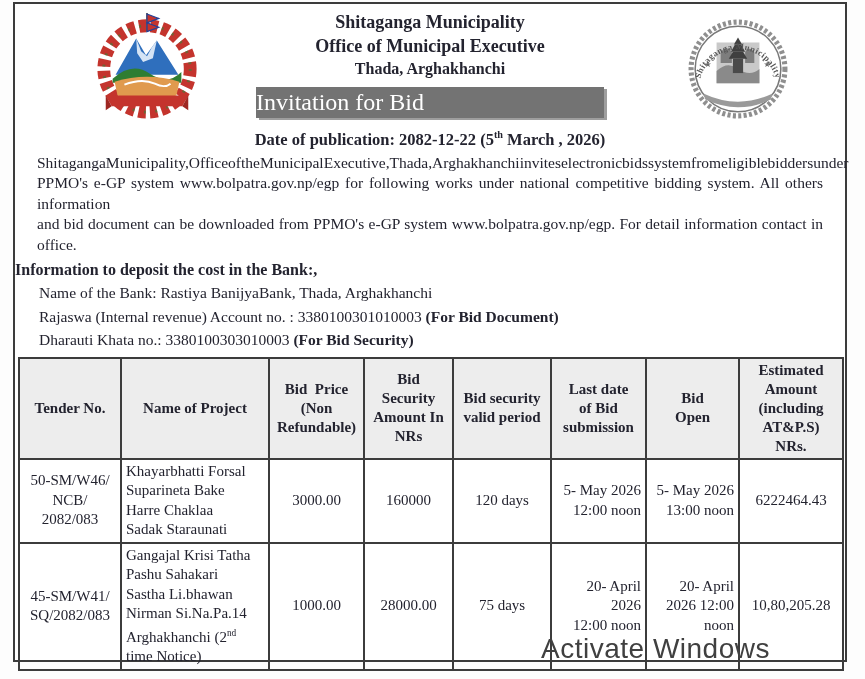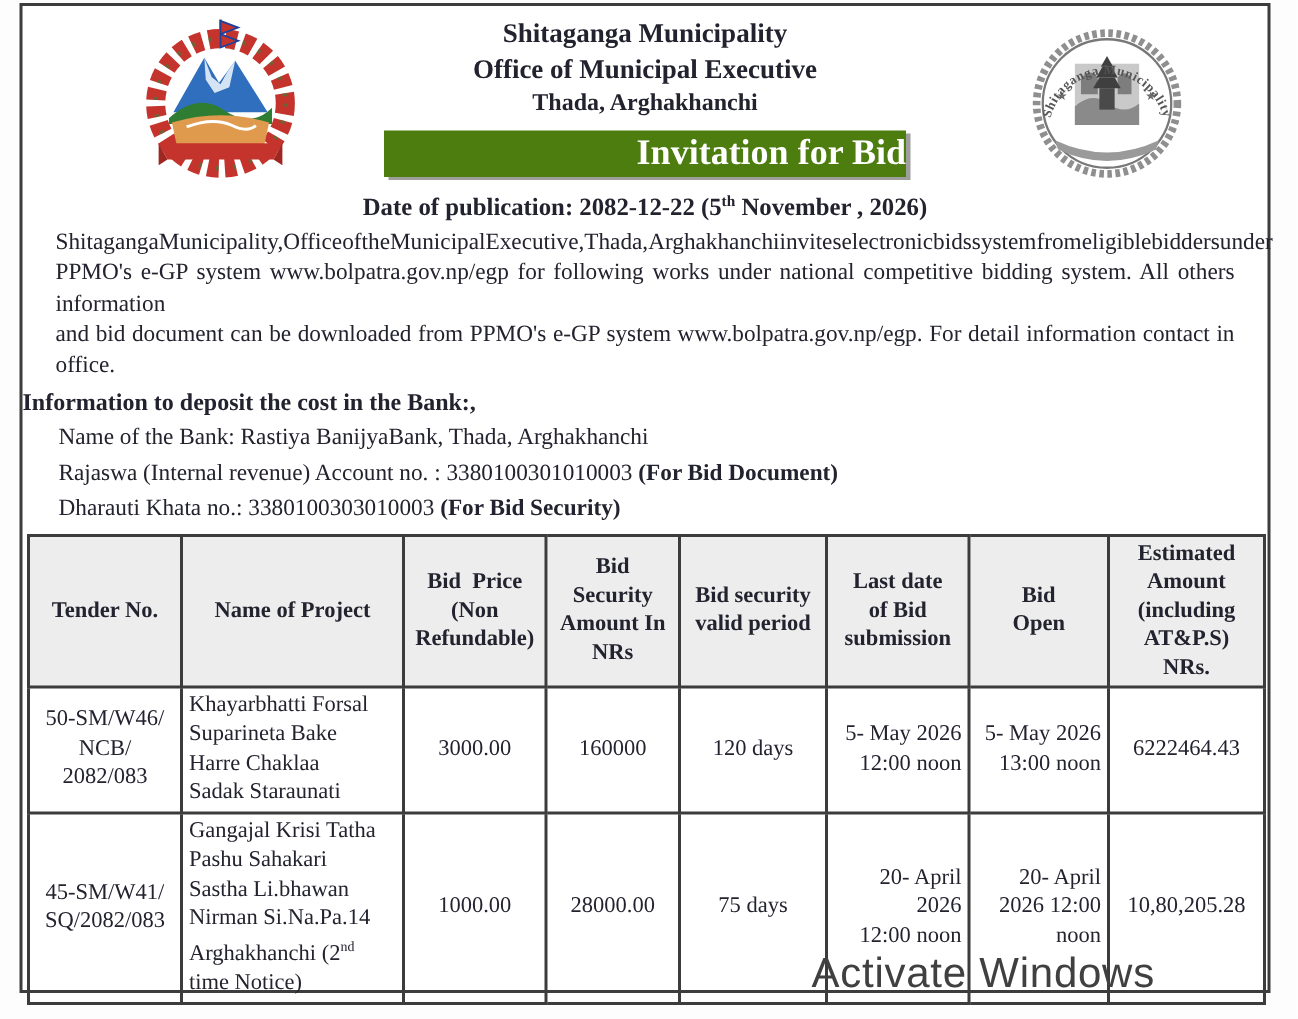--- a/index.html
+++ b/index.html
@@ -12,22 +12,22 @@
     position:absolute;left:13px;top:2px;width:834px;height:660px;
     border:2px solid #3c3c3c;background:#fff;box-sizing:border-box;
   }
   
   .hdr{position:relative;text-align:center;padding-top:6px;}
   .emblem{position:absolute;left:78px;top:8px;width:108px;height:108px;}
   .seal{position:absolute;right:56px;top:14px;width:102px;height:102px;}
   .org,.office{font-size:18px;font-weight:bold;line-height:24px;}
   .addr{font-size:16px;font-weight:bold;line-height:22px;}
   .banner{
-    margin:7px auto 0;width:348px;height:31px;background:#4d7c0f;color:#fff;
-    font-size:24px;font-weight:bold;line-height:31px;text-align:right;
+    margin:7px auto 0;width:348px;height:31px;background:#737373;color:#fff;
+    font-size:24px;font-weight:normal;line-height:31px;text-align:left;
     box-shadow:3px 2px 0 #9e9e9e;
   }
   .pubdate{margin-top:6px;font-size:16.5px;font-weight:bold;line-height:21px;}
   sup{font-size:0.62em;}
   
   .intro{
     margin:3px 22px 0;font-size:15.5px;line-height:20.5px;
     white-space:pre-line;text-align:justify;
   }
   
@@ -107,21 +107,21 @@
         <textPath href="#sealNamePath" startOffset="50%" text-anchor="middle">Shitaganga Municipality</textPath>
       </text>
     </svg>
 
     <div class="org">Shitaganga Municipality</div>
     <div class="office">Office of Municipal Executive</div>
     <div class="addr">Thada, Arghakhanchi</div>
 
     <div class="banner">Invitation for Bid</div>
 
-    <div class="pubdate"><span>Date of publication: 2082-12-22 (5</span><sup>th</sup><span> November , 2026)</span></div>
+    <div class="pubdate"><span>Date of publication: 2082-12-22 (5</span><sup>th</sup><span> March , 2026)</span></div>
   </div>
 
   <div class="intro">ShitagangaMunicipality,OfficeoftheMunicipalExecutive,Thada,Arghakhanchiinviteselectronicbidssystemfromeligiblebiddersunder
 PPMO's e-GP system www.bolpatra.gov.np/egp for following works under national competitive bidding system. All others information
 and bid document can be downloaded from PPMO's e-GP system www.bolpatra.gov.np/egp. For detail information contact in office.</div>
 
   <div class="bank">
     <div class="bank-title">Information to deposit the cost in the Bank:,</div>
     <div class="bank-line">Name of the Bank: Rastiya BanijyaBank, Thada, Arghakhanchi</div>
     <div class="bank-line"><span>Rajaswa (Internal revenue) Account no. : 3380100301010003 </span><b>(For Bid Document)</b></div>

